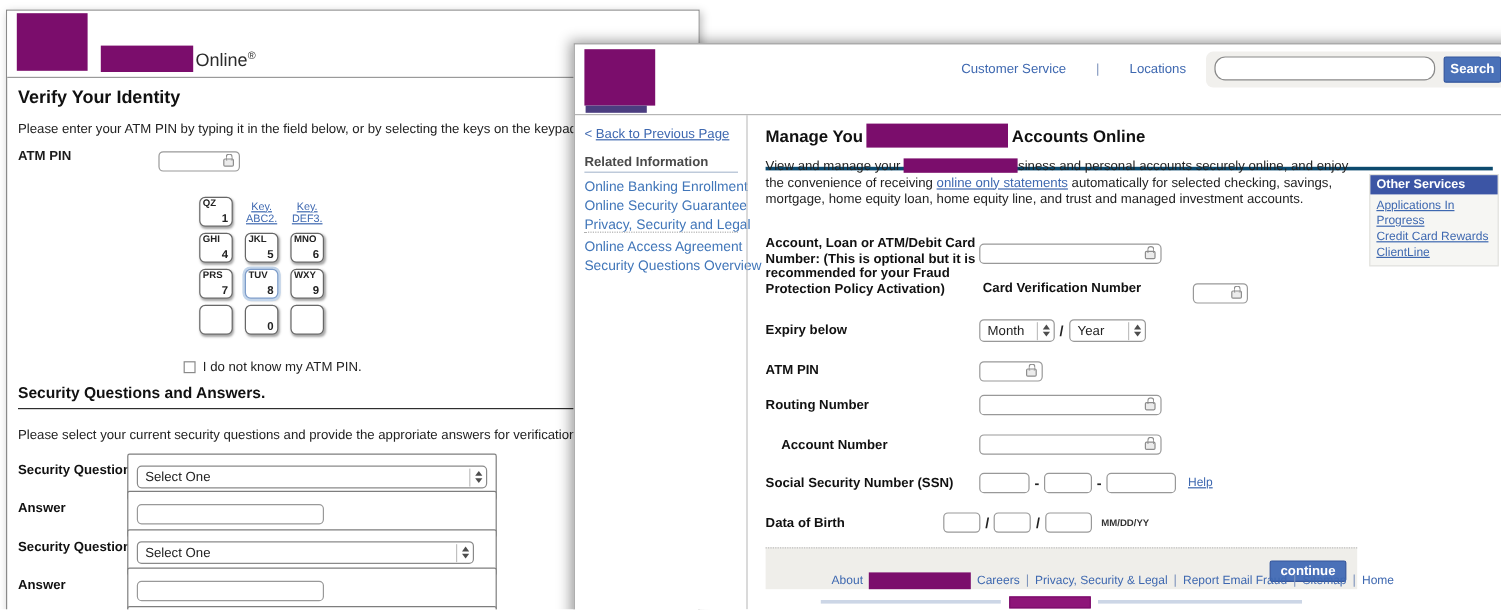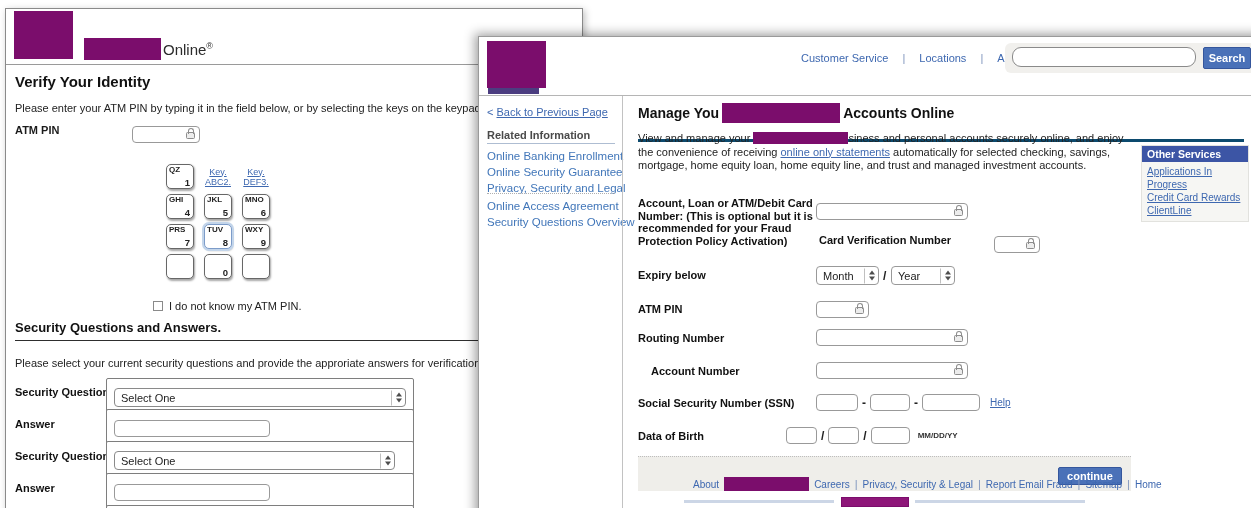--- a/index.html
+++ b/index.html
@@ -45,21 +45,21 @@
   .stepper i { display:block; width:0; height:0; border-left:3.5px solid transparent; border-right:3.5px solid transparent; }
   .stepper .up { border-bottom:4px solid #4d4d4d; }
   .stepper .dn { border-top:4px solid #4d4d4d; }
 
   
   .rw { left:478px; top:36px; width:790px; height:486px; border:1px solid #9a9a9a;
         box-shadow:-4px -3px 10px rgba(0,0,0,.30), 3px 3px 9px rgba(0,0,0,.18); }
   .rw-header { position:absolute; left:0; top:0; width:100%; height:59px; border-bottom:1px solid #b5b5b5; }
   .rw-logo { position:absolute; left:8px; top:4px; width:59px; height:47px; background:#7b0d6c; }
   .rw-logostrip { position:absolute; left:9px; top:51px; width:51px; height:6px; background:#4b3d80; }
-  .rw-nav { position:absolute; left:322px; top:15px; display:flex; align-items:center; gap:14px; font-size:11px; }
+  .rw-nav { position:absolute; left:322px; top:15px; display:flex; align-items:center; gap:25px; font-size:11px; }
   .rw-nav .navlink { color:#3e68b0; cursor:pointer; }
   .sep { color:#7f95bd; font-size:11px; }
   .searchwrap { position:absolute; left:526px; top:6px; width:260px; height:30px; background:#f1f0ed; border-radius:6px; }
   .searchbox { position:absolute; left:533px; top:10px; width:184px; height:20px; background:#fff; border:1.2px solid #8a8a8a; border-radius:9px; }
   .searchbtn { position:absolute; left:724px; top:10px; width:48px; height:22px; background:#4a71b8; border:1px solid #35569c; border-radius:2px; color:#fff; font-size:11px; font-weight:bold; display:flex; align-items:center; justify-content:center; cursor:pointer; }
 
   .sb-back { position:absolute; left:8px; top:69px; font-size:11px; color:#3e68b0; cursor:pointer; }
   .sb-back .bk { text-decoration:underline;text-align:center; }
   .sb-related { position:absolute; left:8px; top:92px; font-size:11px; font-weight:bold; color:#4a4a4a; }
   .sb-div1 { position:absolute; left:8px; top:106px; width:128px; border-top:1px solid #aebdd2; }

